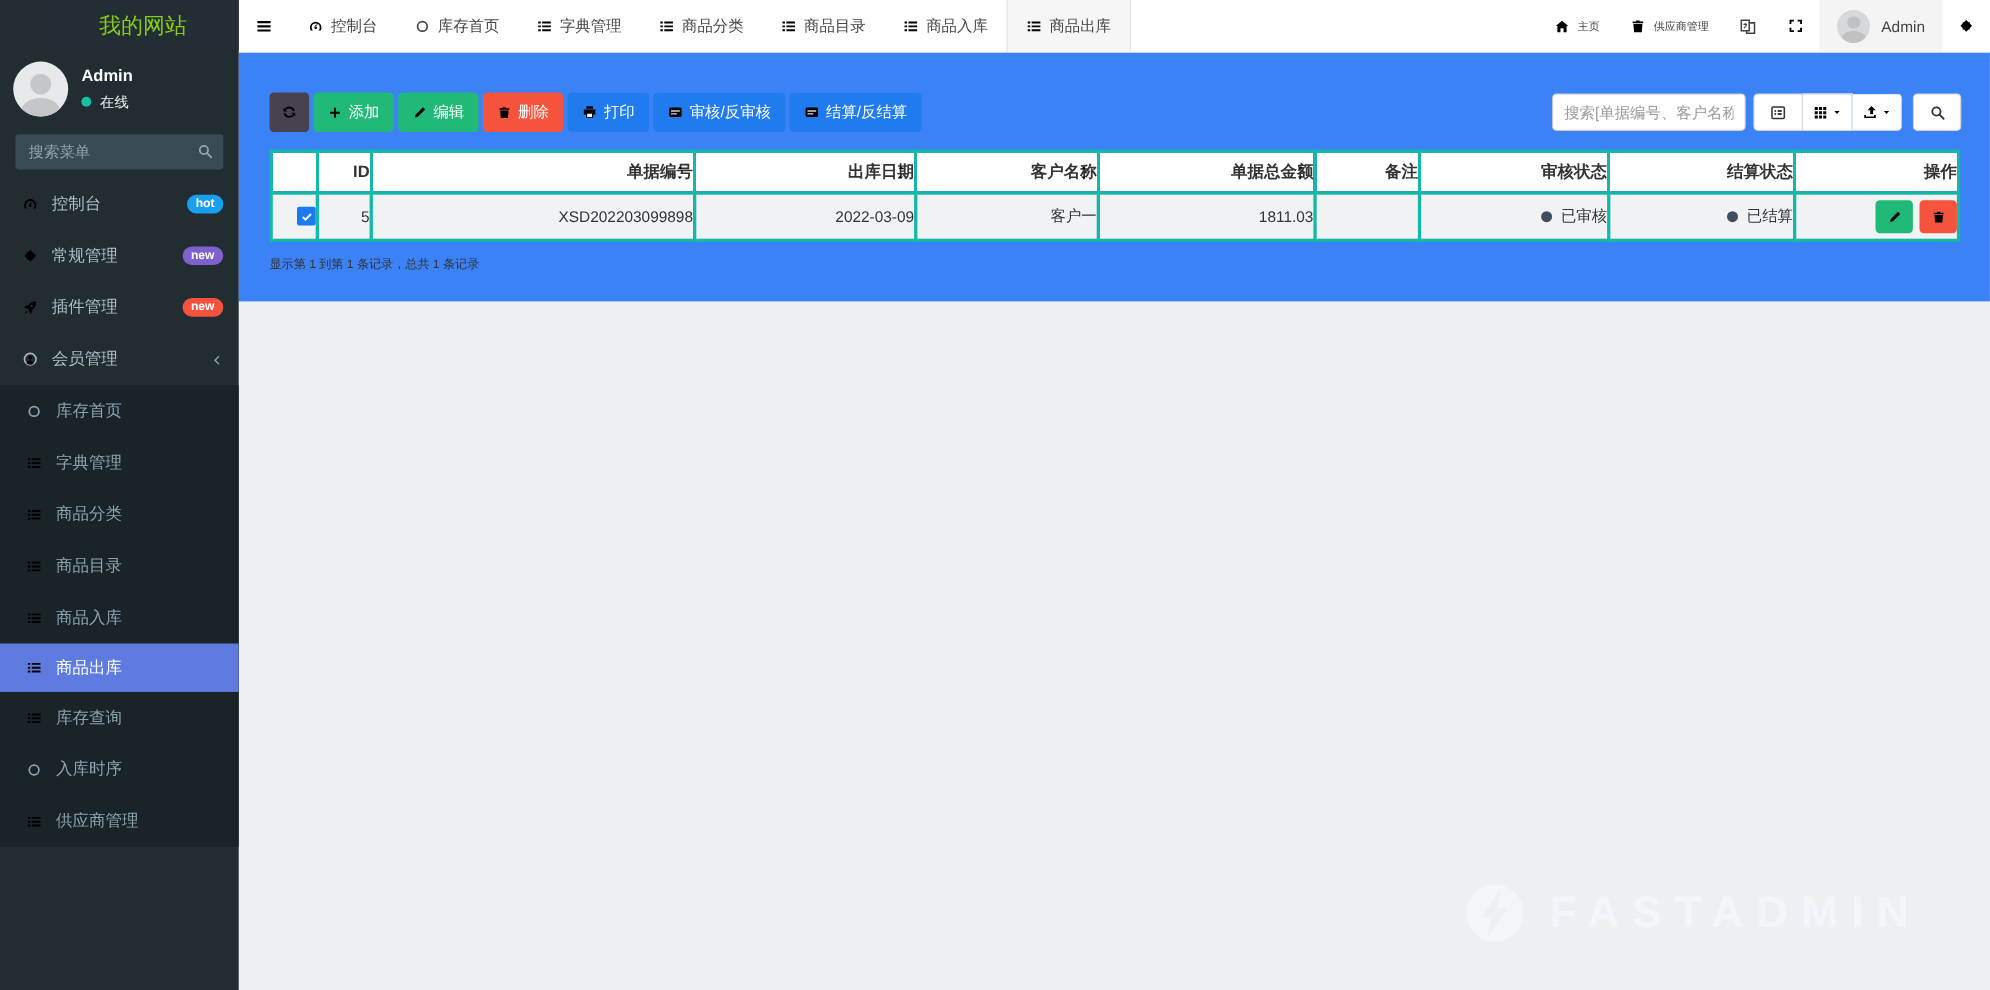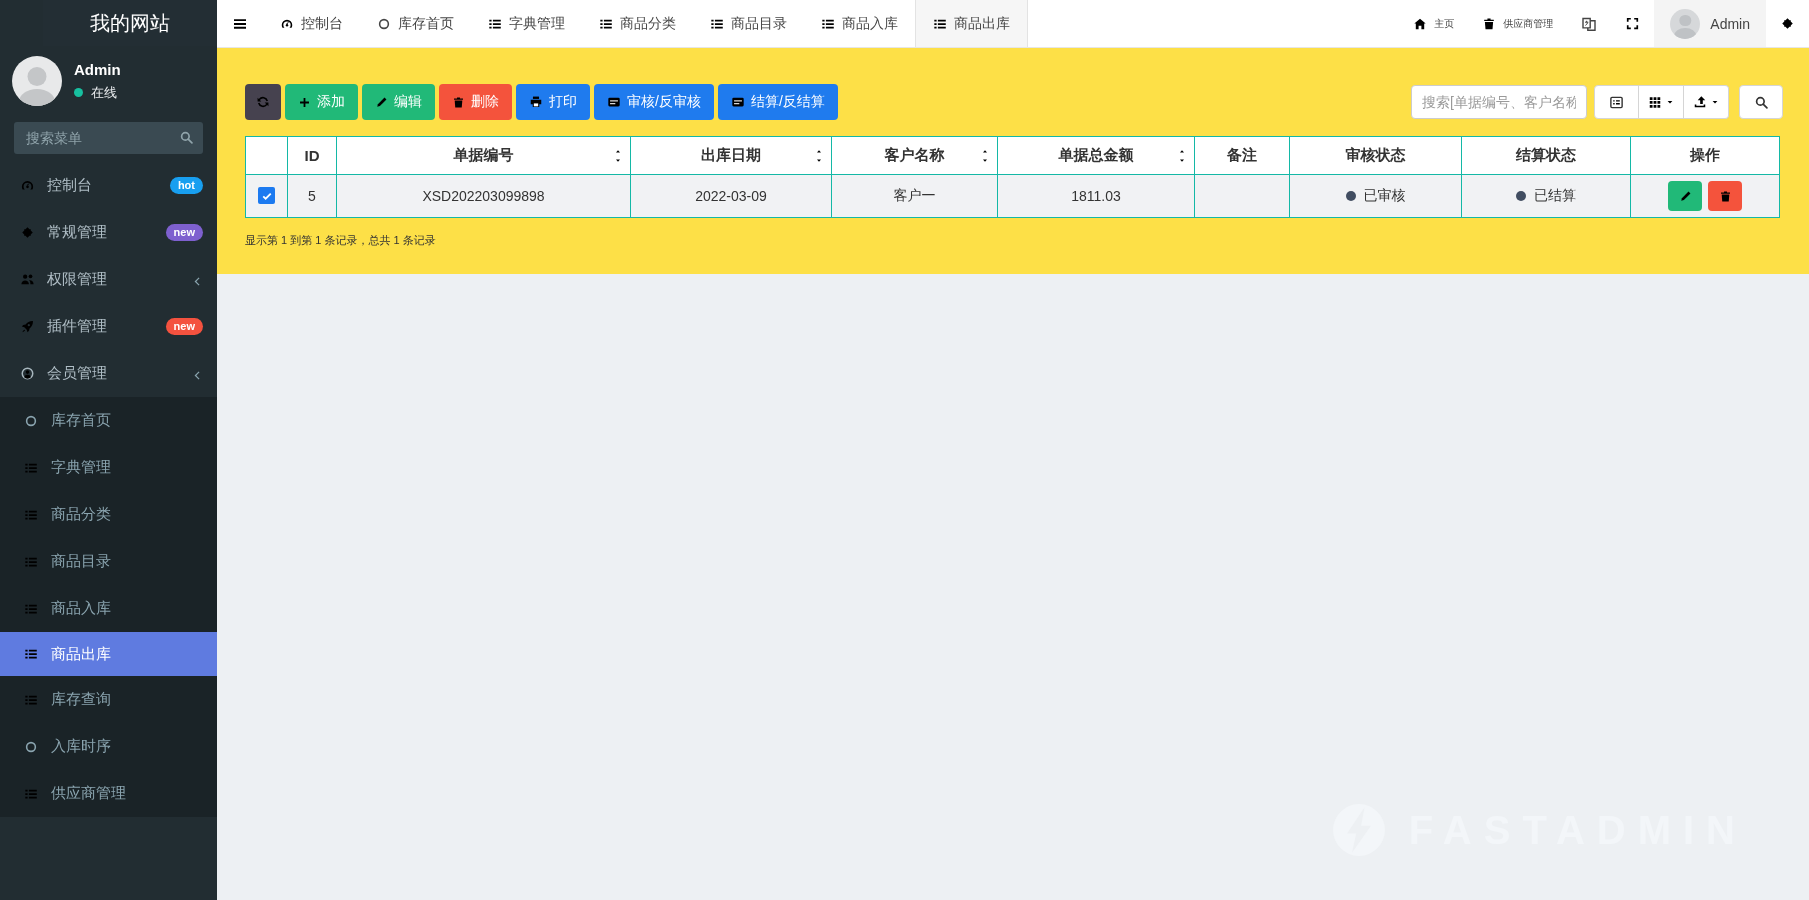--- a/index.html
+++ b/index.html
@@ -5,21 +5,21 @@
   * { box-sizing: border-box; margin: 0; padding: 0; }
   html,body { width:1809px; height:900px; overflow:hidden;
     font-family:"Liberation Sans","DejaVu Sans",sans-serif; background:#edf0f3; }
 
   .icon { display:inline-block; vertical-align:middle; flex:none; }
 
   
   .sidebar { position:absolute; left:0; top:0; width:217px; height:900px;
     background:#222d32; z-index:5; }
   .logo { height:46px; display:flex; align-items:center; justify-content:center;
-    color:#ffffff; font-size:20px; font-weight:500; background:#232e34;margin-left:43px; }
+    color:#84cc16; font-size:20px; font-weight:500; background:#232e34;margin-left:43px; }
   .user-panel { display:flex; align-items:center; padding:10px 12px 8px 12px; }
   .avatar { width:50px; height:50px; border-radius:50%; background:#e8e9ea;
     position:relative; overflow:hidden; flex:none; }
   .avatar::before { content:""; position:absolute; left:50%; top:22%;
     transform:translateX(-50%); width:38%; height:38%; border-radius:50%; background:#c4c6c8; }
   .avatar::after { content:""; position:absolute; left:50%; top:66%;
     transform:translateX(-50%); width:72%; height:52%; border-radius:50%; background:#c4c6c8; }
   .user-meta { margin-left:12px; }
   .user-name { color:#fff; font-size:15px; font-weight:bold; margin-bottom:6px; }
   .user-status { color:#eceff1; font-size:13px; display:flex; align-items:center; }
@@ -65,21 +65,21 @@
     font-size:10px; cursor:pointer; }
   .tb-link .icon { margin-right:7px; }
   .tb-iconbtn { display:flex; align-items:center; padding:0 14px; color:#444; cursor:pointer; }
   .tb-user { display:flex; align-items:center; padding:0 16px; background:#f4f4f4;
     color:#444; font-size:14px; cursor:pointer; }
   .tb-user .avatar { width:30px; height:30px; margin-right:10px; background:#d6d8da; }
   .tb-user .avatar::before,.tb-user .avatar::after { background:#bfc2c5; }
 
   
   .content { position:absolute; left:217px; top:48px; right:0; bottom:0; background:#edf0f3; }
-  .panel { background:#fde047; height:226px; padding:0 26px 0 28px; position:relative; }
+  .panel { background:#3b82f6; height:226px; padding:0 26px 0 28px; position:relative; }
 
   .toolbar { position:absolute; top:36px; left:28px; display:flex; gap:4px; }
   .btn { height:36px; border:none; border-radius:4px; color:#fff; font-size:14px;
     display:inline-flex; align-items:center; padding:0 13px; cursor:pointer;
     font-family:inherit; }
   .btn .icon { margin-right:6px; }
   .btn-refresh { background:#46424f; width:36px; justify-content:center; padding:0; }
   .btn-refresh .icon { margin:0; }
   .btn-green { background:#21b978; }
   .btn-red { background:#f4533c; }
@@ -94,21 +94,21 @@
     display:flex; align-items:center; justify-content:center; color:#333; cursor:pointer; gap:3px; }
   .vbtn + .vbtn { border-left:none; }
   .vbtn:first-child { border-radius:4px 0 0 4px; }
   .vbtn:last-child { border-radius:0 4px 4px 0; }
   .search-btn { width:44px; height:34px; margin-left:10px; background:#fff;
     border:1px solid #d5d5d5; border-radius:4px; display:flex; align-items:center;
     justify-content:center; color:#333; cursor:pointer; }
 
   .grid { position:absolute; top:88px; left:28px; border-collapse:collapse;
     table-layout:fixed; width:1534px; font-size:14px; color:#333; }
-  .grid th, .grid td { border:1px solid #14b8a6; text-align:center; vertical-align:middle; }
+  .grid th, .grid td { border:3px solid #14b8a6; text-align:right; vertical-align:middle; }
   .grid th { height:38px; font-size:15px; font-weight:bold; position:relative; background:#fff; }
   .grid td { height:43px; }
   .grid tr.selected td { background:#f1f2f4; }
   .sorter { position:absolute; right:7px; top:50%; transform:translateY(-50%);
     display:flex; flex-direction:column; line-height:0; color:#c9c9c9; }
   .sorter svg { display:block; }
   .checkbox { width:17px; height:17px; background:#1c7af0; border-radius:2px;
     display:inline-flex; align-items:center; justify-content:center; cursor:pointer; }
   .status-cell { display:inline-flex; align-items:center; }
   .status-dot { width:10px; height:10px; border-radius:50%; background:#414d61;
@@ -264,31 +264,20 @@
       <span class="badge badge-hot">hot</span>
     </li>
     <li class="menu-item">
       <span class="mi">
           <svg class="icon" width="15" height="15">
             <use href="#i-gear"></use>
           </svg>
         </span>
       <span>常规管理</span>
       <span class="badge badge-new-purple">new</span>
-    </li>
-    <li class="menu-item">
-      <span class="mi">
-          <svg class="icon" width="15" height="15">
-            <use href="#i-users"></use>
-          </svg>
-        </span>
-      <span>权限管理</span>
-      <span class="chev"><svg class="icon" width="11" height="11">
-            <use href="#i-chevron-left"></use>
-          </svg></span>
     </li>
     <li class="menu-item">
       <span class="mi">
           <svg class="icon" width="15" height="15">
             <use href="#i-rocket"></use>
           </svg>
         </span>
       <span>插件管理</span>
       <span class="badge badge-new-red">new</span>
     </li>

